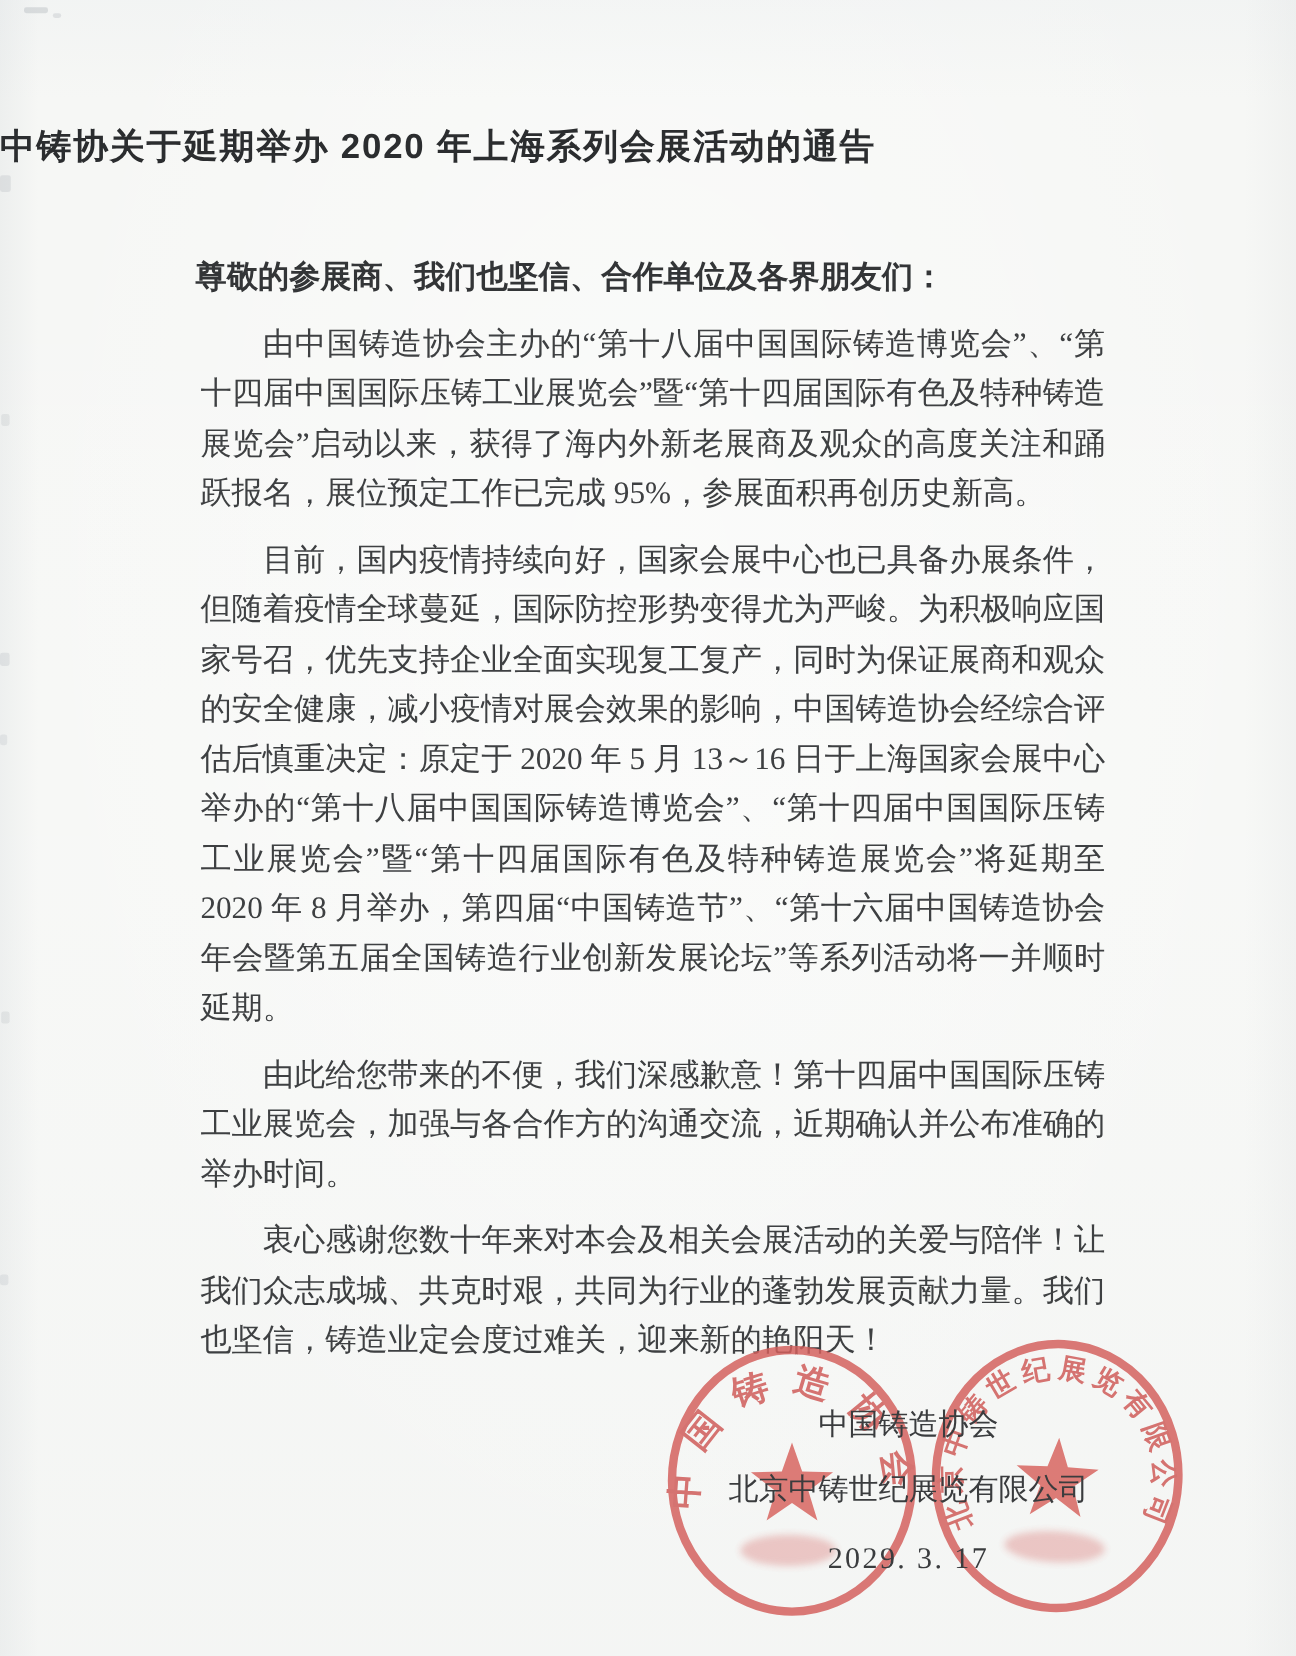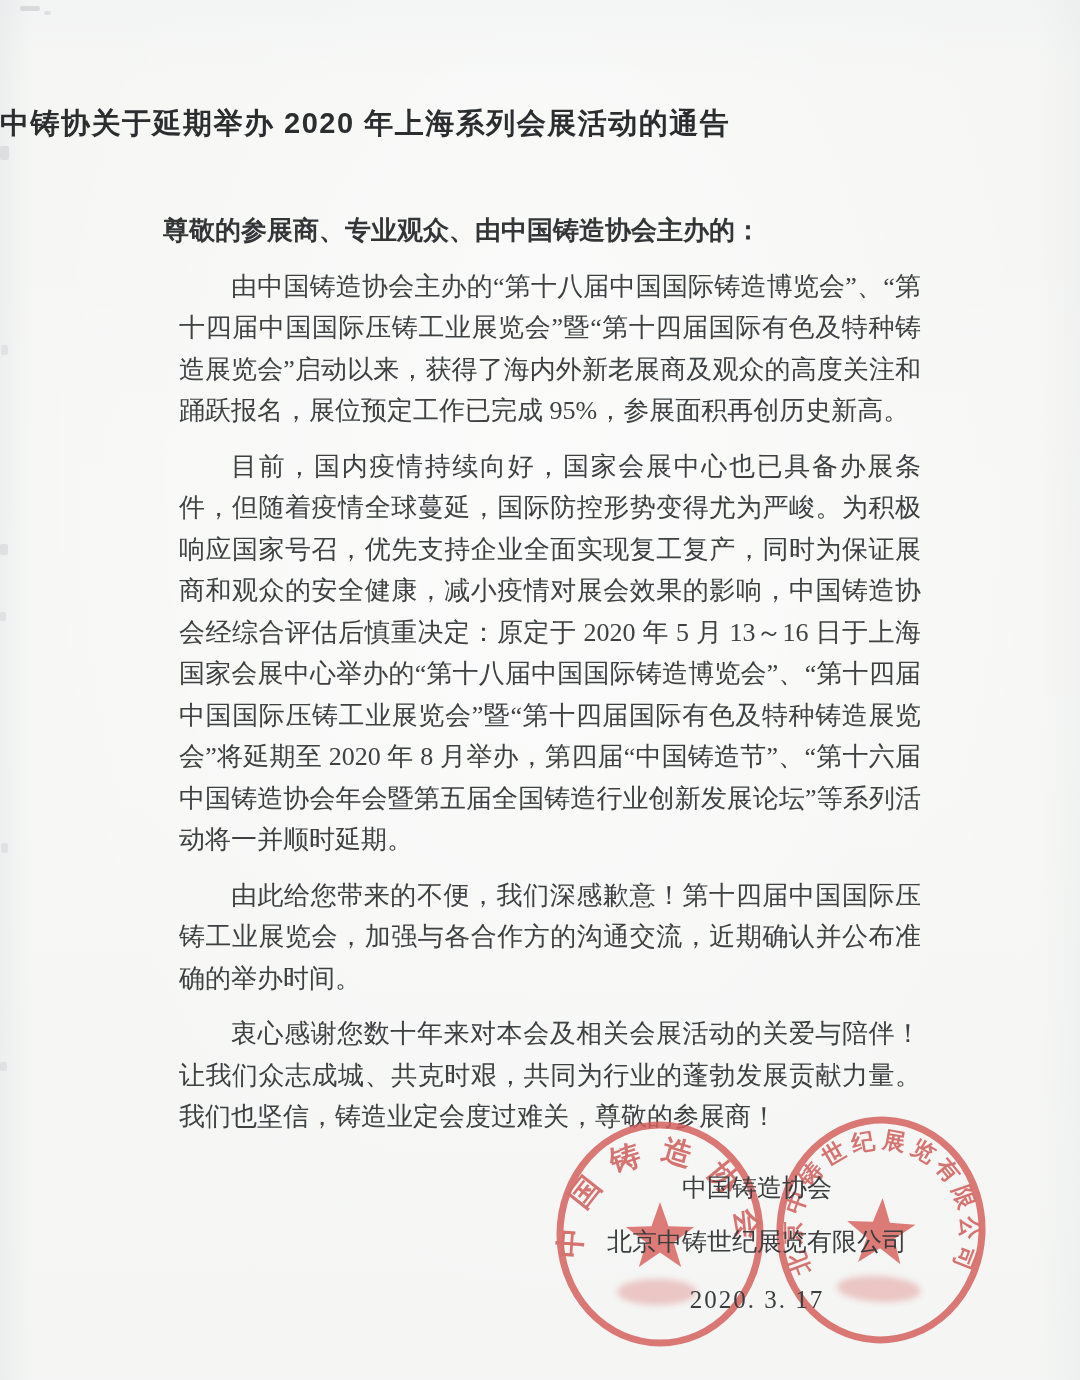--- a/index.html
+++ b/index.html
@@ -27,21 +27,21 @@
     font-family:"Liberation Sans","DejaVu Sans",sans-serif;
     font-size:29px;line-height:41px;font-weight:bold;
     color:#2b2d2f;letter-spacing:1.5px;
   }
   .body-text{
     position:absolute;left:163px;top:210px;width:758px;
     font-size:26px;line-height:41.5px;color:#3e4042;
     text-align:justify;
   }
   .salutation{font-weight:bold;margin:0 0 14px 0;color:#333537;}
-  .body-text p.para{margin:0 0 14px 16px;text-indent:2em;}
+  .body-text p.para{margin:0 0 14px 4px;text-indent:2em;}
   .signature-line{
     position:absolute;left:577px;width:360px;
     text-align:center;color:#3a3c3e;font-size:25px;line-height:32px;
   }
   .sig-org1{top:1172px;}
   .sig-org2{top:1226px;}
   .sig-date{top:1284px;letter-spacing:2px;}
   .stamp{position:absolute;opacity:0.84;pointer-events:none;}
   .stamp-left{left:551px;top:1116px;}
   .stamp-right{left:770px;top:1111px;transform:rotate(3deg);}
@@ -60,25 +60,25 @@
 <div class="scan-speck" style="left:0;top:146px;width:9px;height:14px;opacity:.35;"></div>
 <div class="scan-speck" style="left:1px;top:345px;width:7px;height:10px;opacity:.3;"></div>
 <div class="scan-speck" style="left:0;top:544px;width:8px;height:11px;opacity:.32;"></div>
 <div class="scan-speck" style="left:0;top:612px;width:6px;height:9px;opacity:.28;"></div>
 <div class="scan-speck" style="left:1px;top:843px;width:7px;height:10px;opacity:.3;"></div>
 <div class="scan-speck" style="left:0;top:1062px;width:7px;height:9px;opacity:.28;"></div>
 
 <div class="doc-title">中铸协关于延期举办 2020 年上海系列会展活动的通告</div>
 
 <div class="body-text">
-  <p class="salutation">尊敬的参展商、专业观众、由中国铸造协会主办的：</p>
+  <p class="salutation">尊敬的参展商、我们也坚信、合作单位及各界朋友们：</p>
   <p class="para">由中国铸造协会主办的“第十八届中国国际铸造博览会”、“第十四届中国国际压铸工业展览会”暨“第十四届国际有色及特种铸造展览会”启动以来，获得了海内外新老展商及观众的高度关注和踊跃报名，展位预定工作已完成 95%，参展面积再创历史新高。</p>
   <p class="para">目前，国内疫情持续向好，国家会展中心也已具备办展条件，但随着疫情全球蔓延，国际防控形势变得尤为严峻。为积极响应国家号召，优先支持企业全面实现复工复产，同时为保证展商和观众的安全健康，减小疫情对展会效果的影响，中国铸造协会经综合评估后慎重决定：原定于 2020 年 5 月 13～16 日于上海国家会展中心举办的“第十八届中国国际铸造博览会”、“第十四届中国国际压铸工业展览会”暨“第十四届国际有色及特种铸造展览会”将延期至 2020 年 8 月举办，第四届“中国铸造节”、“第十六届中国铸造协会年会暨第五届全国铸造行业创新发展论坛”等系列活动将一并顺时延期。</p>
   <p class="para">由此给您带来的不便，我们深感歉意！第十四届中国国际压铸工业展览会，加强与各合作方的沟通交流，近期确认并公布准确的举办时间。</p>
-  <p class="para">衷心感谢您数十年来对本会及相关会展活动的关爱与陪伴！让我们众志成城、共克时艰，共同为行业的蓬勃发展贡献力量。我们也坚信，铸造业定会度过难关，尊敬的参展商！</p>
+  <p class="para">衷心感谢您数十年来对本会及相关会展活动的关爱与陪伴！让我们众志成城、共克时艰，共同为行业的蓬勃发展贡献力量。我们也坚信，铸造业定会度过难关，迎来新的艳阳天！</p>
 </div>
 
 <svg class="stamp stamp-left" width="218" height="236" viewBox="0 0 218 236">
   <defs>
       <filter id="blur-l" x="-50%" y="-50%" width="200%" height="200%">
         <feGaussianBlur stdDeviation="3.2"></feGaussianBlur>
       </filter>
     </defs>
   <ellipse cx="109" cy="118" rx="100" ry="109" fill="none" stroke="#d4605d" stroke-width="7"></ellipse>
   <path transform="translate(109,122)" fill="#d8645f" d="M0,-36 L8.5,-11.7 L34.2,-11.1 L13.7,4.4 L21.2,29.1 L0,14.4 L-21.2,29.1 L-13.7,4.4 L-34.2,-11.1 L-8.5,-11.7 Z"></path>
@@ -99,13 +99,13 @@
   <path transform="translate(111,123)" fill="#d8645f" d="M0,-36 L8.5,-11.7 L34.2,-11.1 L13.7,4.4 L21.2,29.1 L0,14.4 L-21.2,29.1 L-13.7,4.4 L-34.2,-11.1 L-8.5,-11.7 Z"></path>
   <ellipse cx="112" cy="178" rx="42" ry="13" fill="#d4605d" opacity="0.38" filter="url(#blur-r)"></ellipse>
   <path id="arc-r" fill="none" d="M 45 165 A 81 81 0 1 1 177 165"></path>
   <text font-size="23" fill="#cf5b58" letter-spacing="5.5">
     <textPath href="#arc-r" startOffset="2">北京中铸世纪展览有限公司</textPath>
   </text>
 </svg>
 
 <div class="signature-line sig-org1">中国铸造协会</div>
 <div class="signature-line sig-org2">北京中铸世纪展览有限公司</div>
-<div class="signature-line sig-date">2020. 3. 17</div>
+<div class="signature-line sig-date">2029. 3. 17</div>
 
 </body></html>

